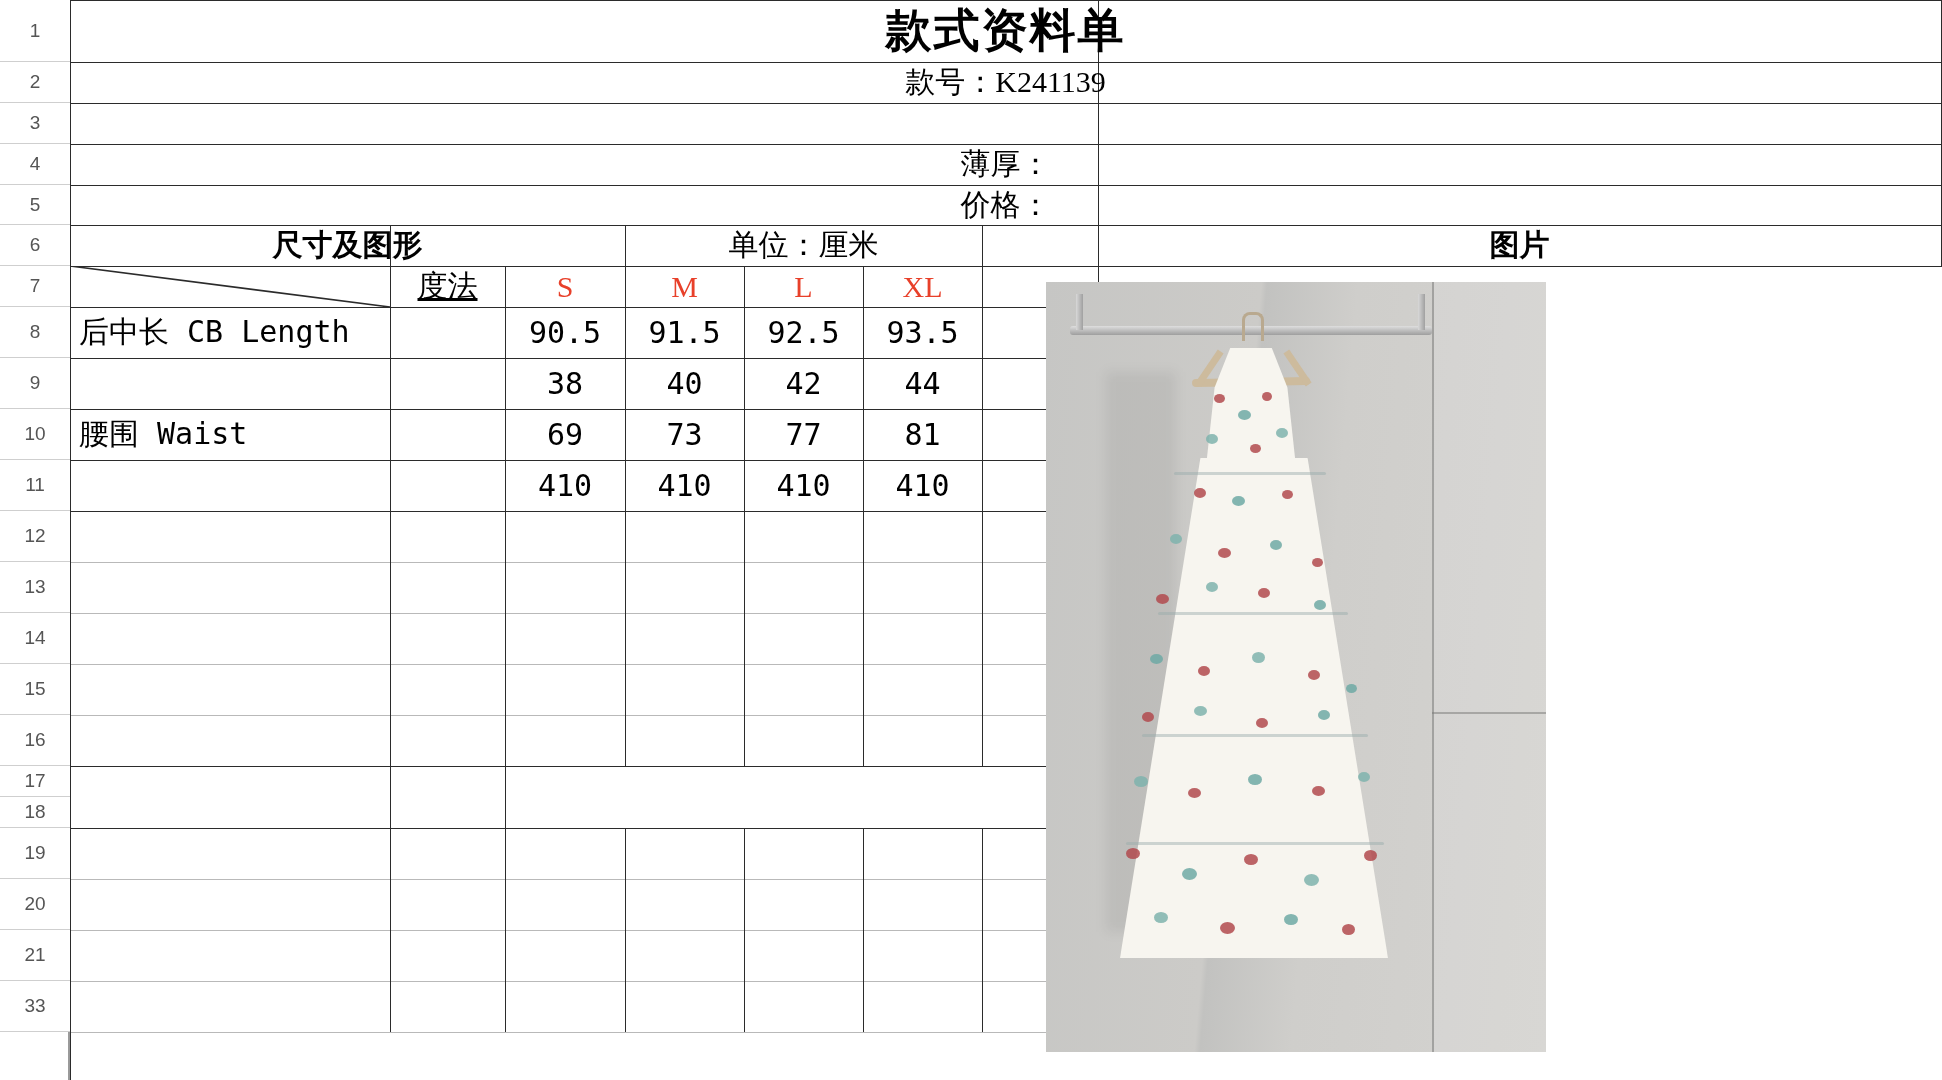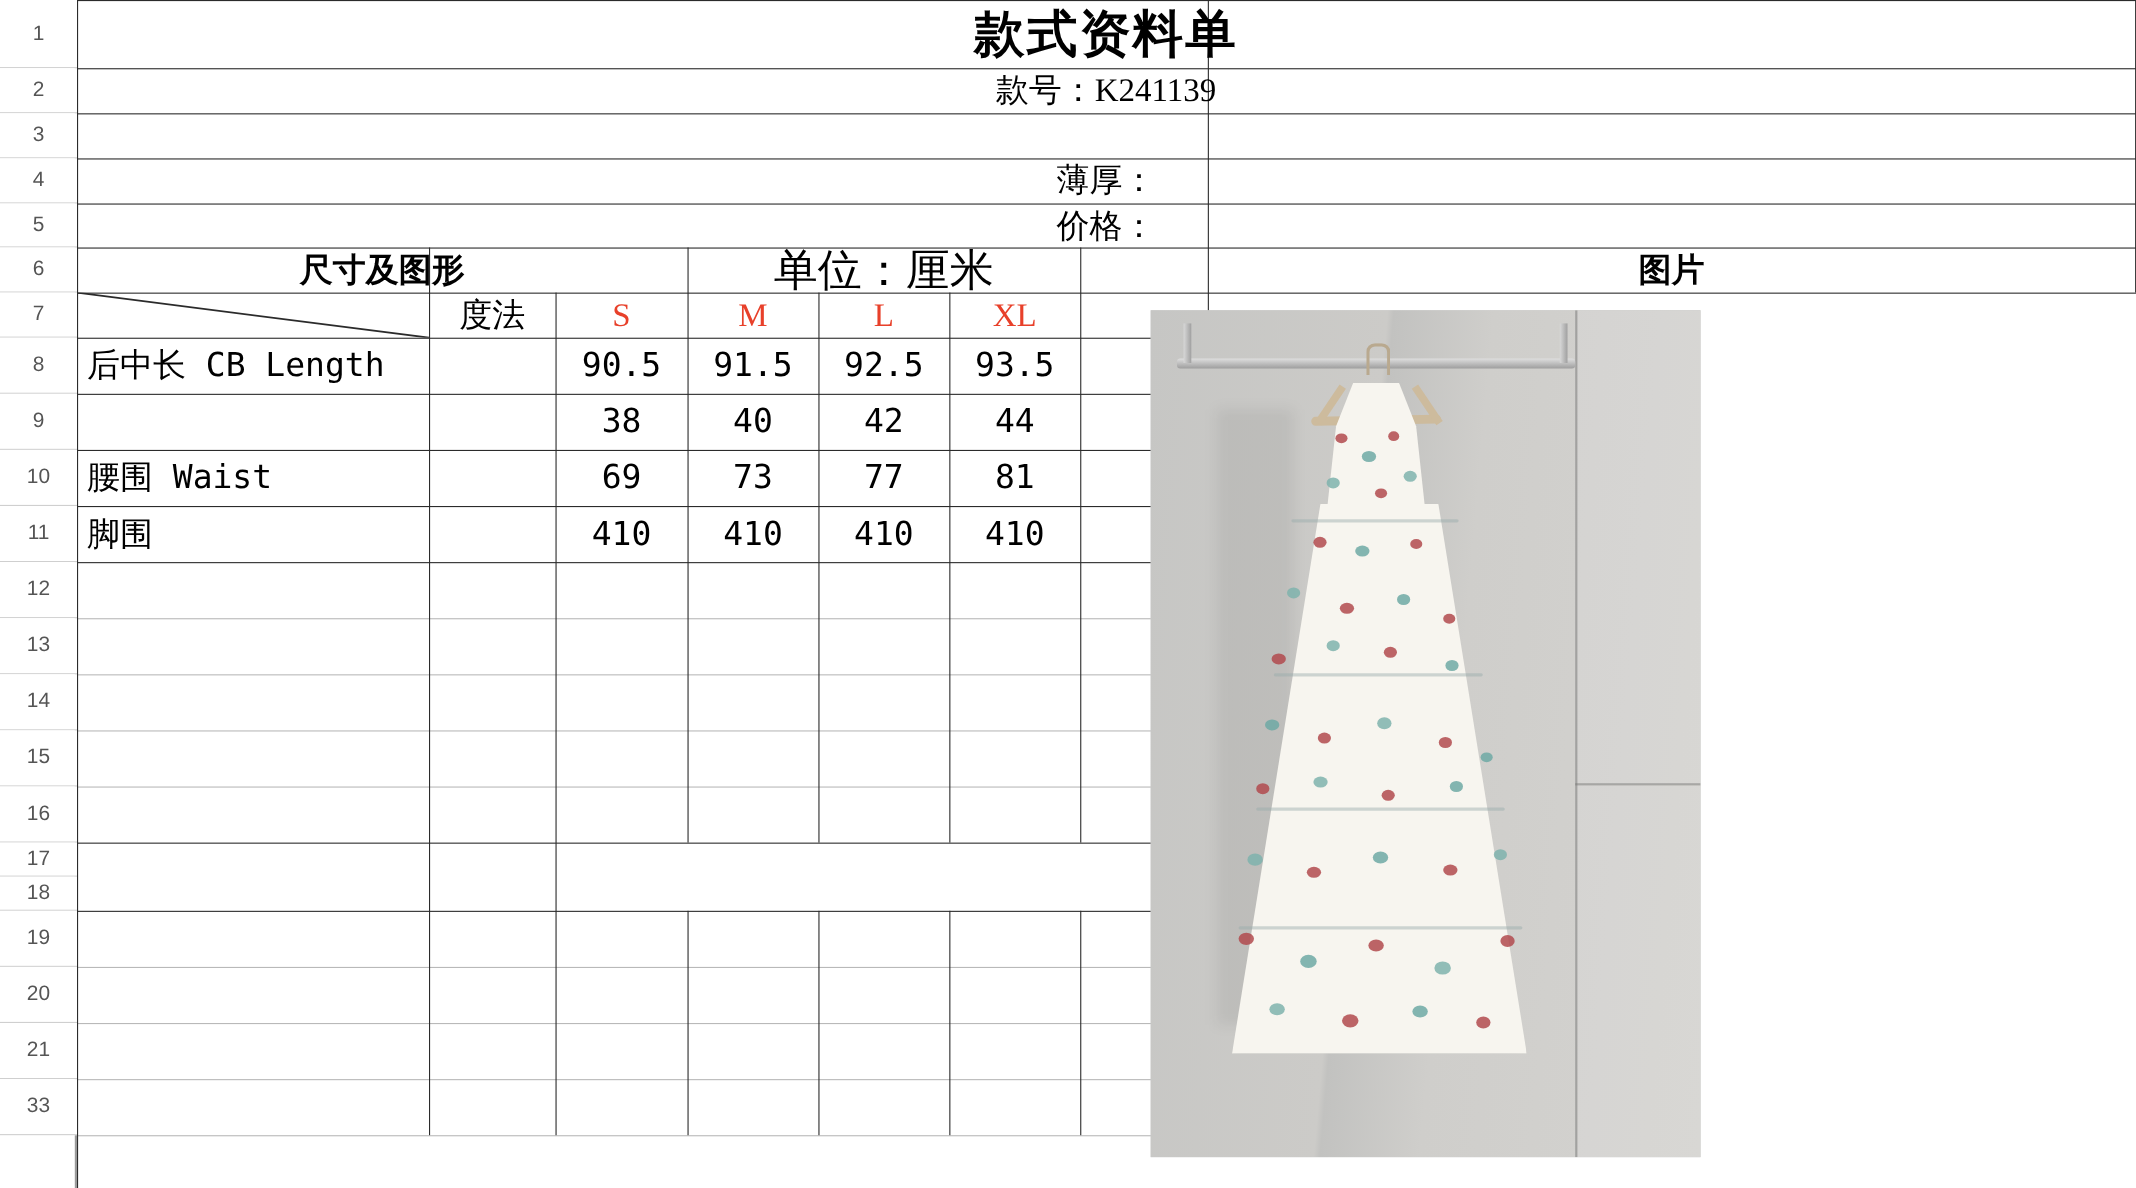--- a/index.html
+++ b/index.html
@@ -88,21 +88,21 @@
     letter-spacing: 2px;
   }
   .subline {
     font-size: 30px;
   }
   .secthead {
     font-size: 30px;
     font-weight: bold;
   }
   .unitshead {
-    font-size: 40px;
+    font-size: 30px;
   }
   .colhdr {
     font-size: 30px;
   }
   .colhdr-red {
     font-size: 30px;
     color: #e8402a;
   }
   .measure-label {
     font-size: 30px;
@@ -296,21 +296,21 @@
     <div class="cell c-center unitshead" style="left:555px;top:225px;width:357px;height:41px;">单位：厘米</div>
 
     <div class="cell c-center secthead" style="left:1028px;top:225px;width:843px;height:41px;">图片</div>
 
     <div class="diag" style="left:0px;top:266px;width:320px;height:41px;">
       <svg width="320" height="41" viewBox="0 0 320 41">
         <line x1="0" y1="0" x2="320" y2="41" stroke="#2b2b2b" stroke-width="1.6"></line>
       </svg>
     </div>
 
-    <div class="cell c-center colhdr" style="left:320px;top:266px;width:115px;height:41px;">度法</div>
+    <div class="cell c-center colhdr" style="left:320px;top:266px;width:115px;height:41px;text-decoration:underline;">度法</div>
 
     <div class="cell c-center colhdr-red" style="left:435px;top:266px;width:120px;height:41px;">S</div>
 
     <div class="cell c-center colhdr-red" style="left:555px;top:266px;width:119px;height:41px;">M</div>
 
     <div class="cell c-center colhdr-red" style="left:674px;top:266px;width:119px;height:41px;">L</div>
 
     <div class="cell c-center colhdr-red" style="left:793px;top:266px;width:119px;height:41px;">XL</div>
 
     <div class="cell c-center colhdr" style="left:912px;top:266px;width:116px;height:41px;"></div>
@@ -331,21 +331,20 @@
     <div class="cell c-center value" style="left:912px;top:358px;width:116px;height:51px;"></div>
 
     <div class="cell c-left measure-label" style="left:0px;top:409px;width:320px;height:51px;">腰围 Waist</div>
     <div class="cell c-center value" style="left:320px;top:409px;width:115px;height:51px;"></div>
     <div class="cell c-center value" style="left:435px;top:409px;width:120px;height:51px;">69</div>
     <div class="cell c-center value" style="left:555px;top:409px;width:119px;height:51px;">73</div>
     <div class="cell c-center value" style="left:674px;top:409px;width:119px;height:51px;">77</div>
     <div class="cell c-center value" style="left:793px;top:409px;width:119px;height:51px;">81</div>
     <div class="cell c-center value" style="left:912px;top:409px;width:116px;height:51px;"></div>
 
-    <div class="cell c-left measure-label-cjk" style="left:0px;top:460px;width:320px;height:51px;">脚围</div>
     <div class="cell c-center value" style="left:320px;top:460px;width:115px;height:51px;"></div>
     <div class="cell c-center value" style="left:435px;top:460px;width:120px;height:51px;">410</div>
     <div class="cell c-center value" style="left:555px;top:460px;width:119px;height:51px;">410</div>
     <div class="cell c-center value" style="left:674px;top:460px;width:119px;height:51px;">410</div>
     <div class="cell c-center value" style="left:793px;top:460px;width:119px;height:51px;">410</div>
     <div class="cell c-center value" style="left:912px;top:460px;width:116px;height:51px;"></div>
 
     <div class="cell c-left value" style="left:0px;top:511px;width:320px;height:51px;"></div>
     <div class="cell c-center value" style="left:435px;top:511px;width:120px;height:51px;"></div>
     <div class="cell c-center value" style="left:555px;top:511px;width:119px;height:51px;"></div>

